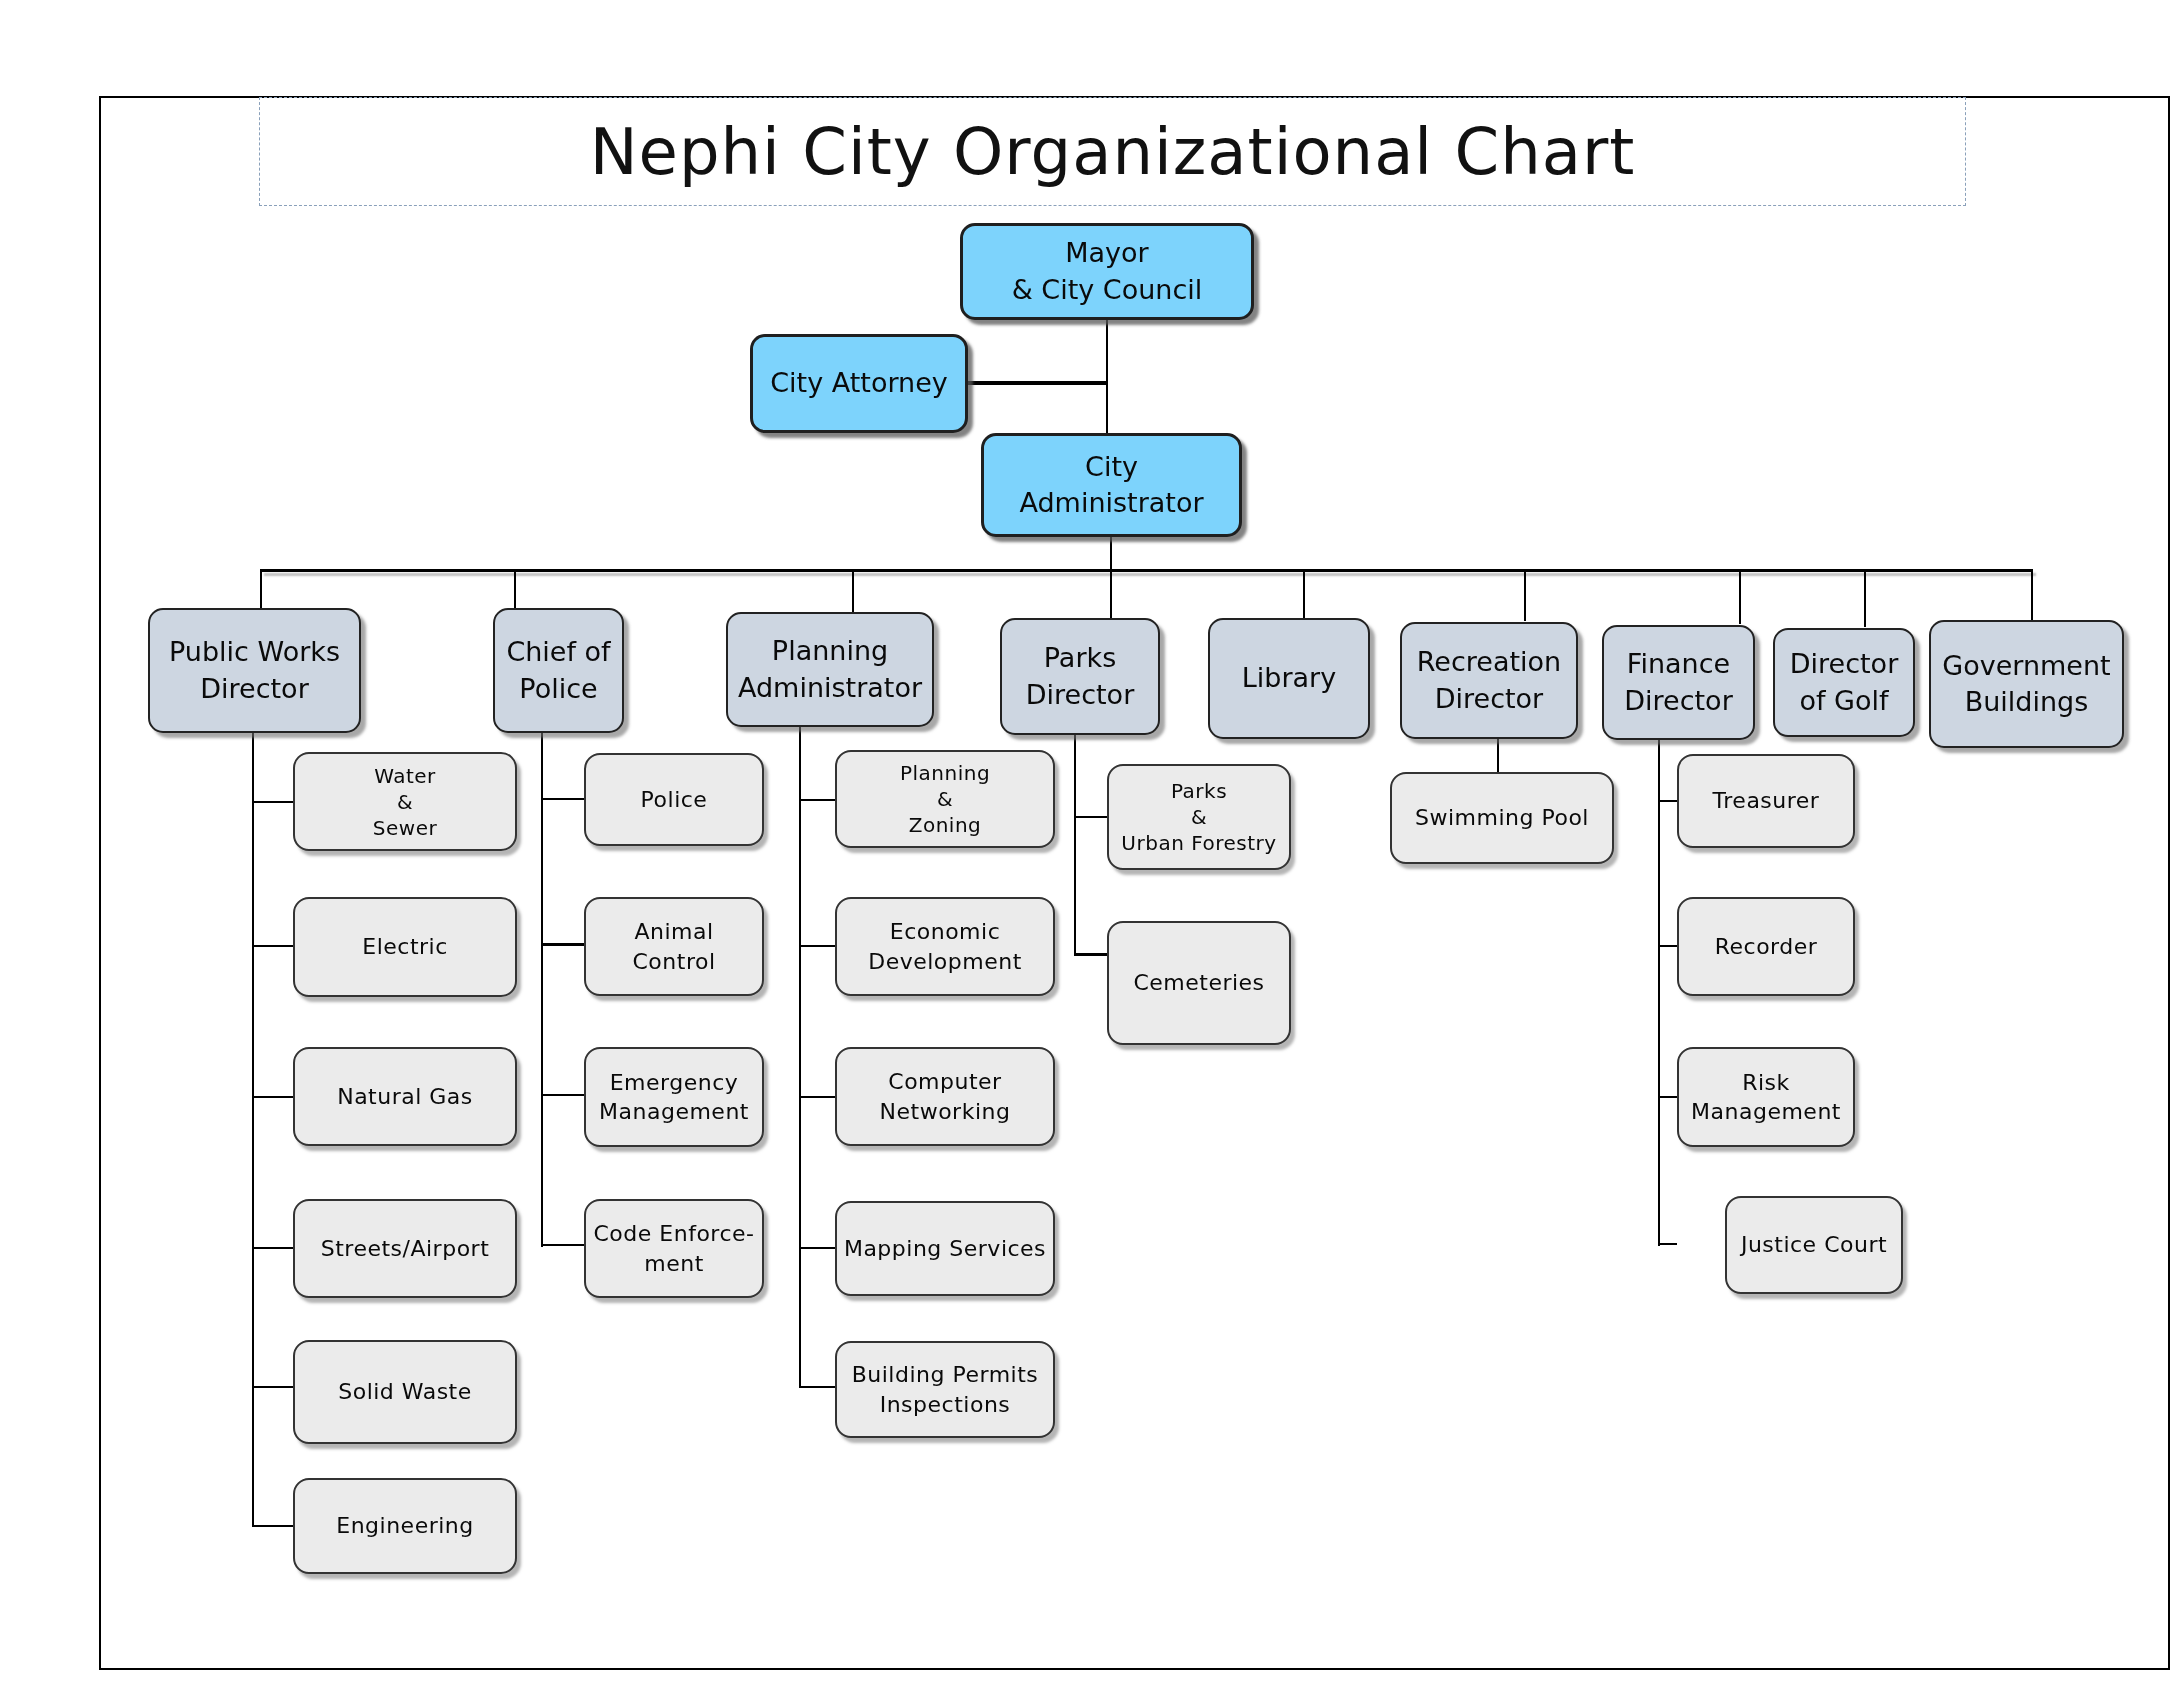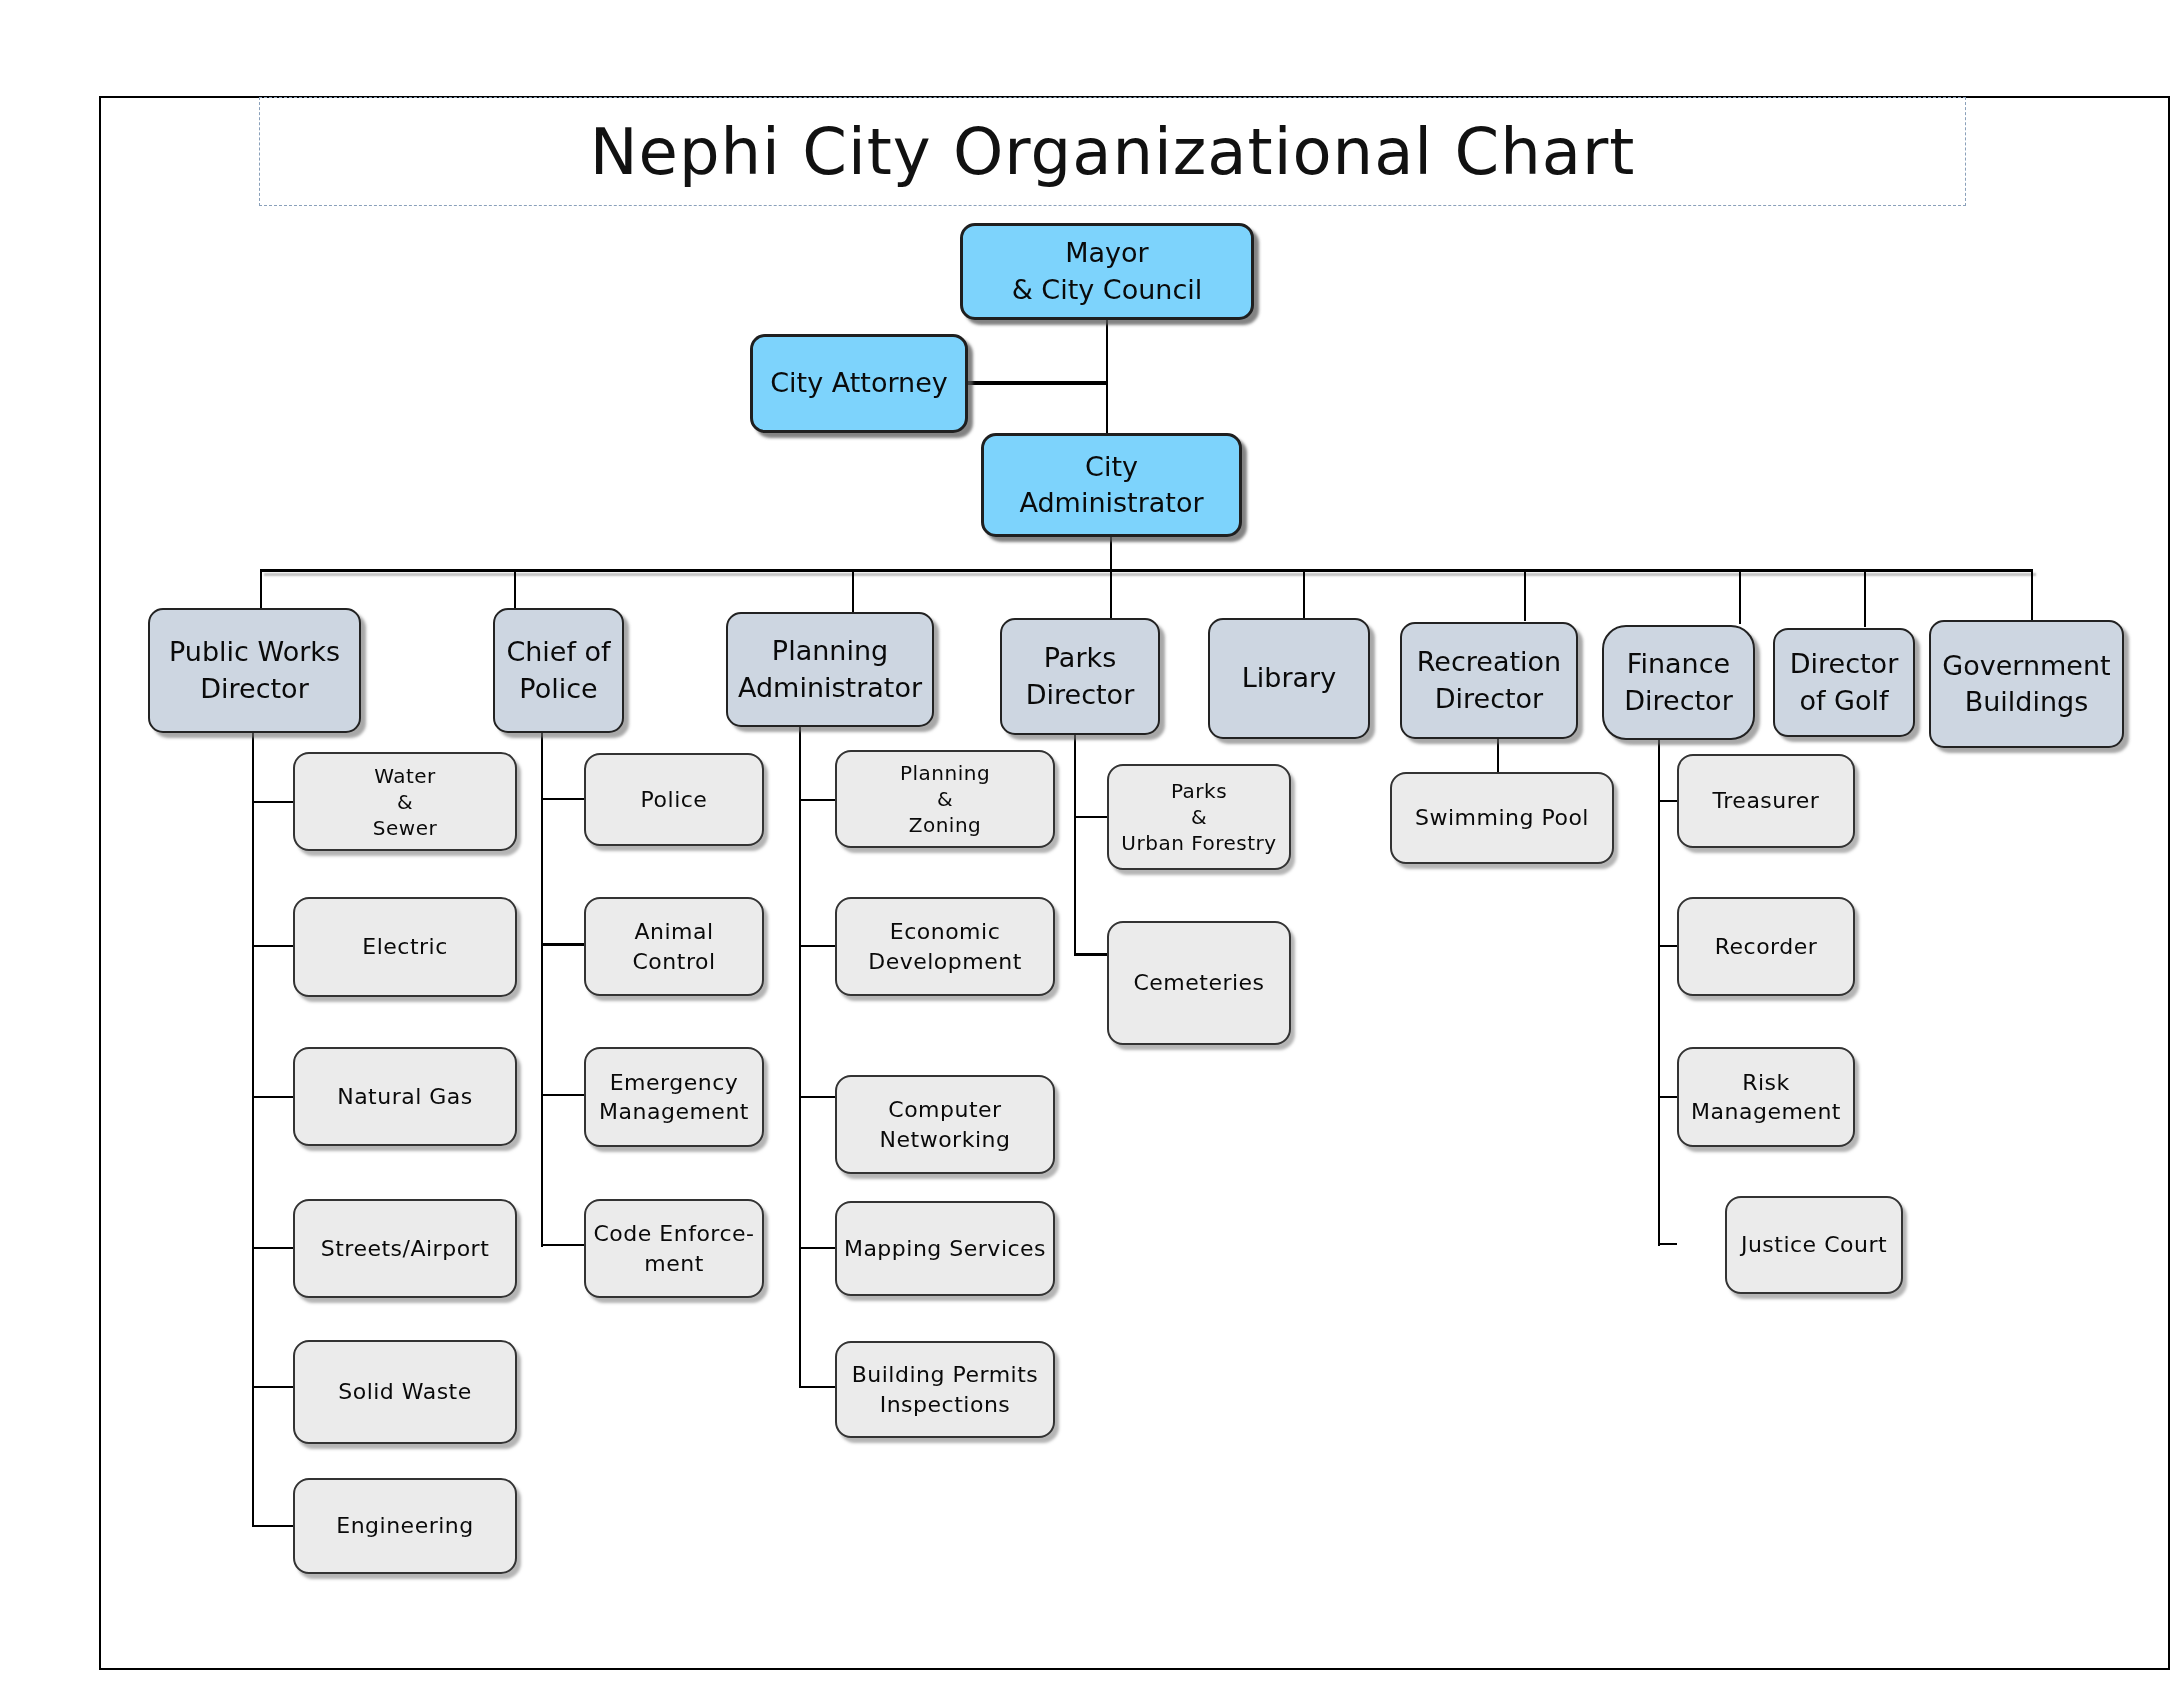--- a/index.html
+++ b/index.html
@@ -92,21 +92,21 @@
 Director</div>
   <div class="box dir" style="left:493px;top:608px;width:131px;height:125px;">Chief of
 Police</div>
   <div class="box dir" style="left:726px;top:612px;width:208px;height:115px;">Planning
 Administrator</div>
   <div class="box dir" style="left:1000px;top:618px;width:160px;height:117px;">Parks
 Director</div>
   <div class="box dir" style="left:1208px;top:618px;width:162px;height:121px;">Library</div>
   <div class="box dir" style="left:1400px;top:622px;width:178px;height:117px;">Recreation
 Director</div>
-  <div class="box dir" style="left:1602px;top:625px;width:153px;height:115px;border-radius:24px;">Finance
+  <div class="box dir" style="left:1602px;top:625px;width:153px;height:115px;">Finance
 Director</div>
   <div class="box dir" style="left:1773px;top:628px;width:142px;height:109px;">Director
 of Golf</div>
   <div class="box dir" style="left:1929px;top:620px;width:195px;height:128px;">Government
 Buildings</div>
 
   <div class="box unit sm" style="left:293px;top:752px;width:224px;height:99px;">Water
 &amp;
 Sewer</div>
   <div class="box unit" style="left:293px;top:897px;width:224px;height:100px;">Electric</div>
@@ -121,21 +121,21 @@
   <div class="box unit" style="left:584px;top:1047px;width:180px;height:100px;">Emergency
 Management</div>
   <div class="box unit" style="left:584px;top:1199px;width:180px;height:99px;">Code Enforce-
 ment</div>
 
   <div class="box unit sm" style="left:835px;top:750px;width:220px;height:98px;">Planning
 &amp;
 Zoning</div>
   <div class="box unit" style="left:835px;top:897px;width:220px;height:99px;">Economic
 Development</div>
-  <div class="box unit" style="left:835px;top:1047px;width:220px;height:99px;margin-top:28px;">Computer
+  <div class="box unit" style="left:835px;top:1047px;width:220px;height:99px;">Computer
 Networking</div>
   <div class="box unit" style="left:835px;top:1201px;width:220px;height:95px;">Mapping Services</div>
   <div class="box unit" style="left:835px;top:1341px;width:220px;height:97px;">Building Permits
 Inspections</div>
 
   <div class="box unit sm" style="left:1107px;top:764px;width:184px;height:106px;">Parks
 &amp;
 Urban Forestry</div>
   <div class="box unit" style="left:1107px;top:921px;width:184px;height:124px;">Cemeteries</div>
 

